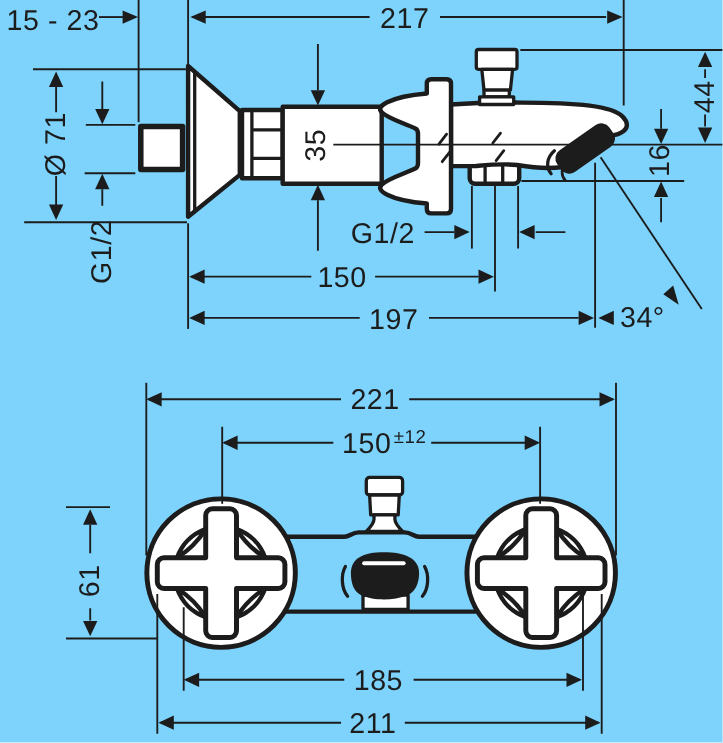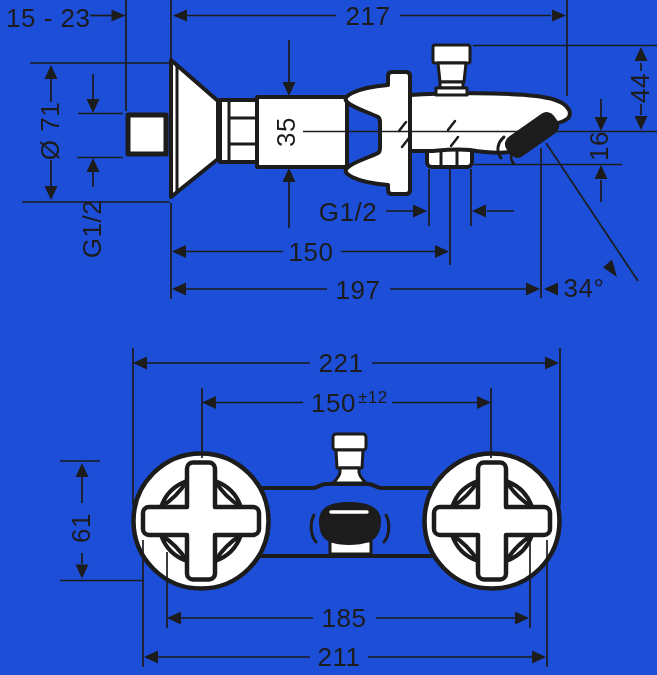--- a/index.html
+++ b/index.html
@@ -1,16 +1,16 @@
 <!DOCTYPE html>
 <html style="--ink: #1c1c1c;"><head>
 <meta charset="utf-8">
 <style>
   html,body{margin:0;padding:0;background:#ffffff;}
-  .stage{width:657px;height:675px;position:relative;background:#1d4ed8;overflow:hidden;}
+  .stage{width:657px;height:675px;position:relative;background:#7dd3fc;overflow:hidden;}
   svg{display:block;}
   svg text{
     font-family:"Liberation Sans", sans-serif;
     font-size:26px;
     fill:var(--ink,#1c1c1c);
     letter-spacing:0.5px;
   }
   svg text.sup{font-size:17px;}
   .dl{stroke:var(--ink,#1c1c1c);stroke-width:1.7;fill:none;}
   .arr{fill:var(--ink,#1c1c1c);stroke:none;}

